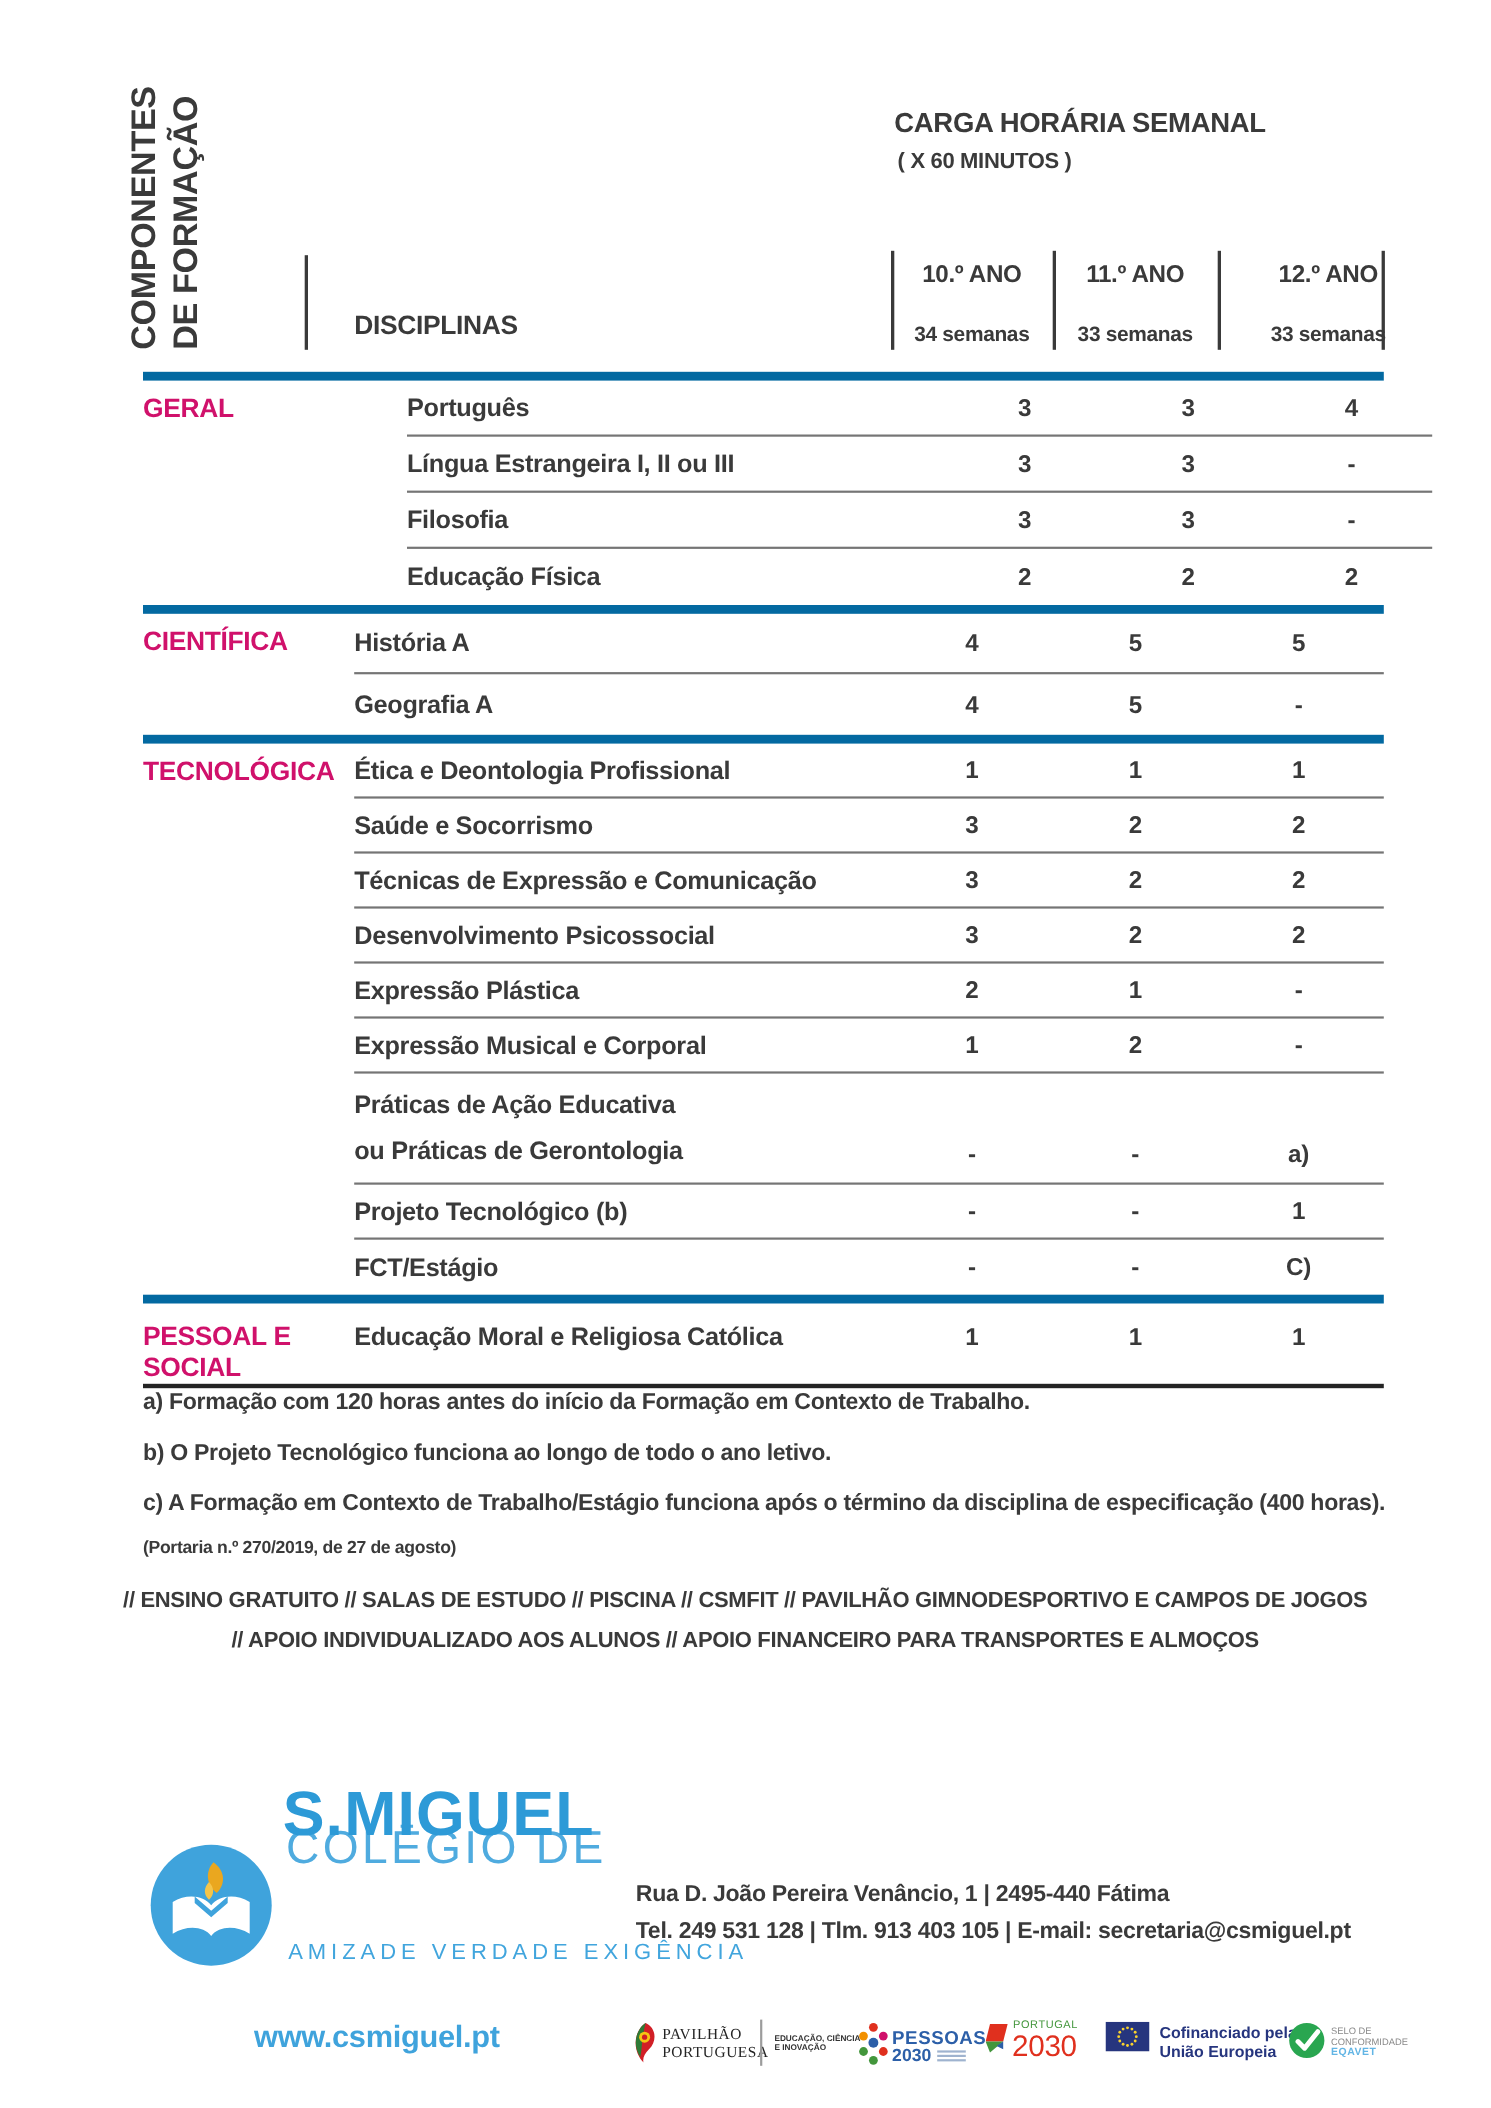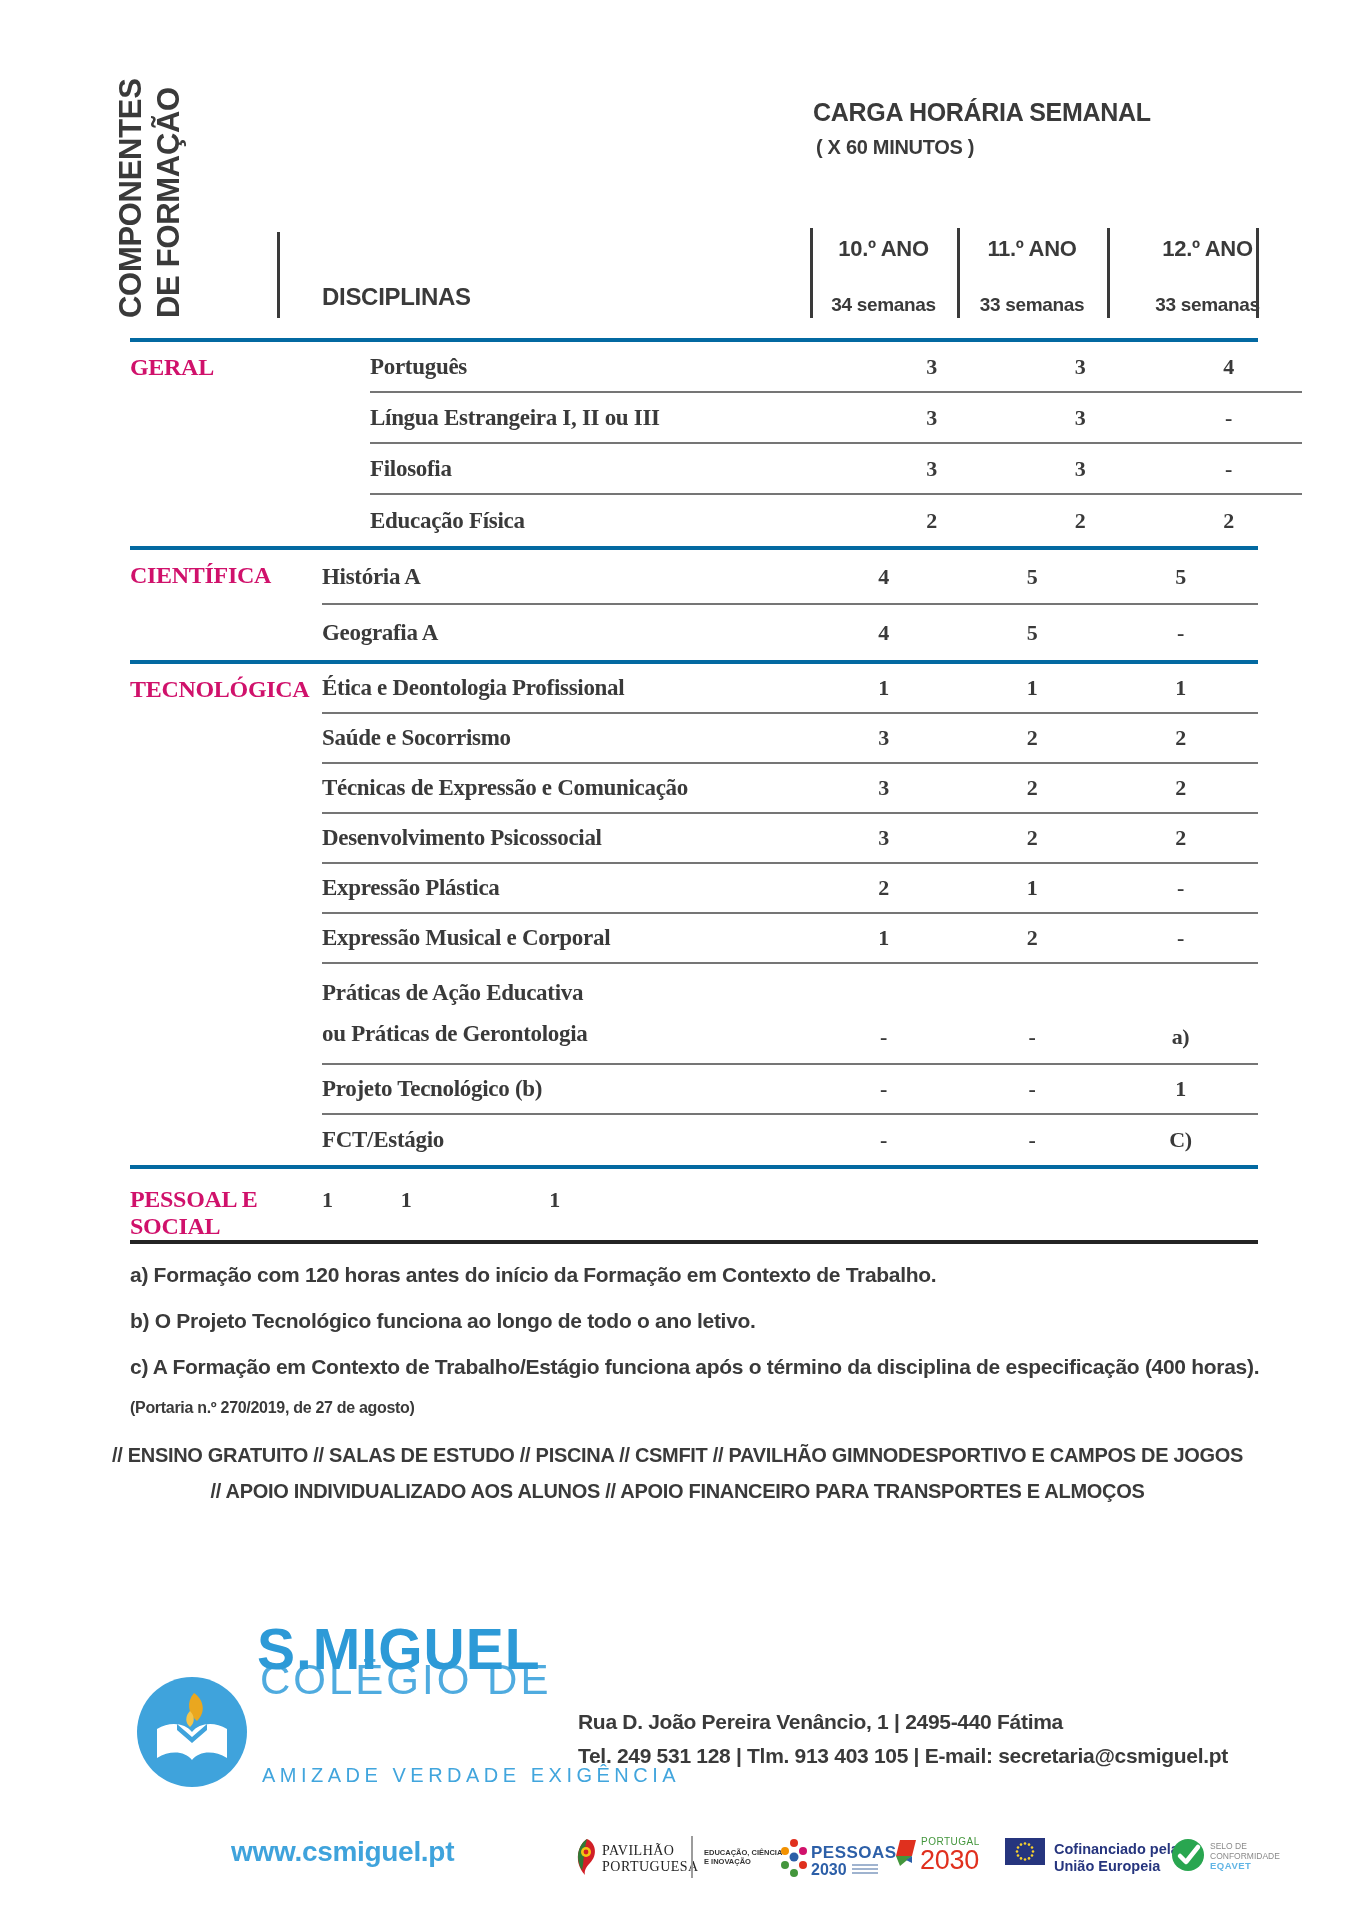--- a/index.html
+++ b/index.html
@@ -37,21 +37,21 @@
   .yearcol { position:absolute; top:236px; height:80px; display:flex; flex-direction:column;
              justify-content:space-between; text-align:center; }
   .yearcol .ano     { font-size:22px; font-weight:bold; }
   .yearcol .semanas { font-size:19px; font-weight:bold; }
   .yc0 { left:810px;  width:147px; }
   .yc1 { left:957px;  width:150px; }
   .yc2 { left:1107px; width:149px;margin-left:26px; }
 
   
   .table-body { position:absolute; left:130px; top:338px; width:1128px; border-bottom:4px solid #242424; }
-  .section { display:flex; border-top:4px solid #0369a1;font-family:Liberation Serif, serif; }
+  .section { display:flex; border-top:8px solid #0369a1; }
   .sec-label { flex:0 0 192px; color:#d0116b; font-weight:bold; font-size:24px; padding-top:12px; }
   .sec-rows { flex:1 1 auto; display:flex; flex-direction:column; }
   .row { display:flex; align-items:center; border-bottom:2px solid #757575; }
   .row:last-child { border-bottom:none; }
   .disc { flex:0 0 488px; font-size:23px; font-weight:bold; color:#3a3a3a; }
   .val  { font-size:22px; font-weight:bold; color:#3a3a3a; display:flex; align-items:center; justify-content:center; }
   .row .val:nth-child(2) { flex:0 0 147px; }
   .row .val:nth-child(3) { flex:0 0 150px; }
   .row .val:nth-child(4) { flex:0 0 147px; }
   .section:nth-child(1) .row { height:51px;margin-left:48px; }
@@ -243,20 +243,21 @@
             <div class="val">-</div>
             <div class="val">-</div>
             <div class="val">C)</div>
           </div>
         </div>
       </div>
       <div class="section">
         <div class="sec-label">PESSOAL E SOCIAL</div>
         <div class="sec-rows">
           <div class="row">
+            <div class="disc">Educação Moral e Religiosa Católica</div>
             <div class="val">1</div>
             <div class="val">1</div>
             <div class="val">1</div>
           </div>
         </div>
       </div>
     </div>
 
   <div class="fnote fn-a cond">a) Formação com 120 horas antes do início da Formação em Contexto de Trabalho.</div>
   <div class="fnote fn-b cond">b) O Projeto Tecnológico funciona ao longo de todo o ano letivo.</div>

